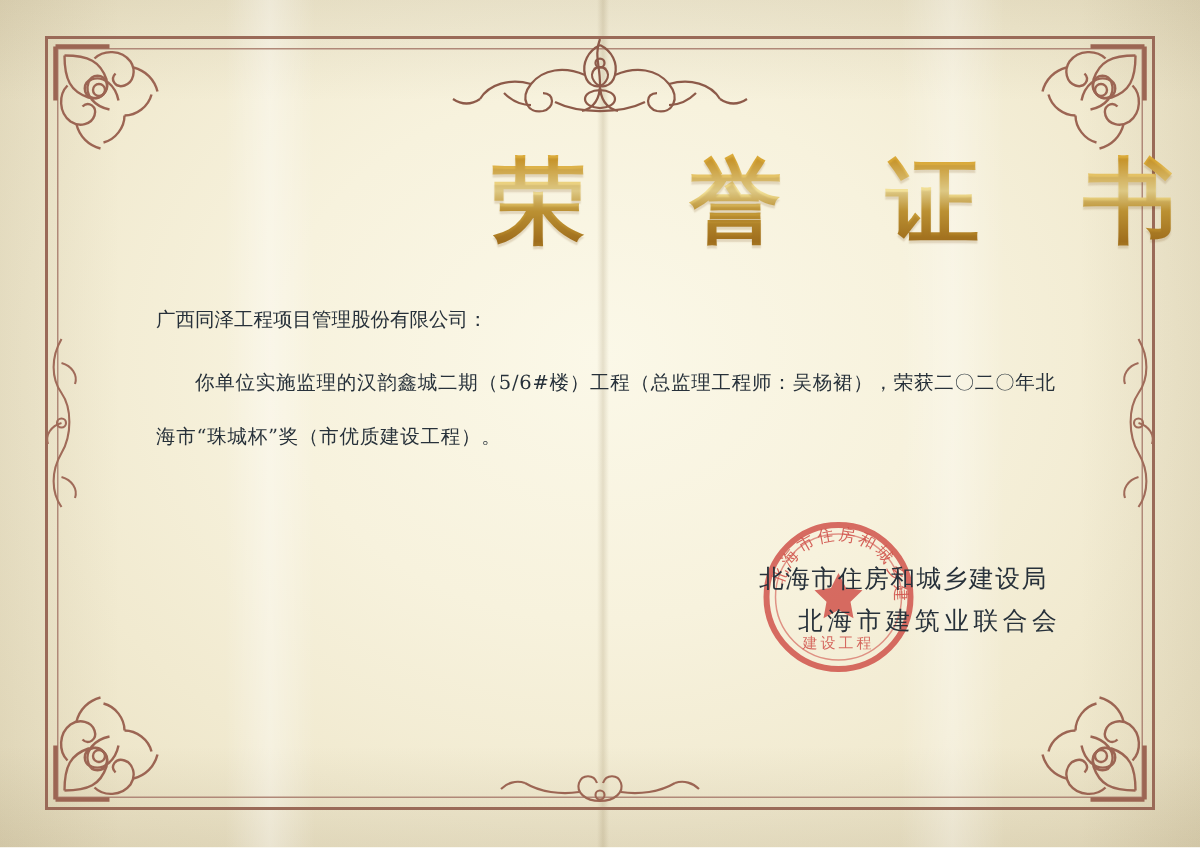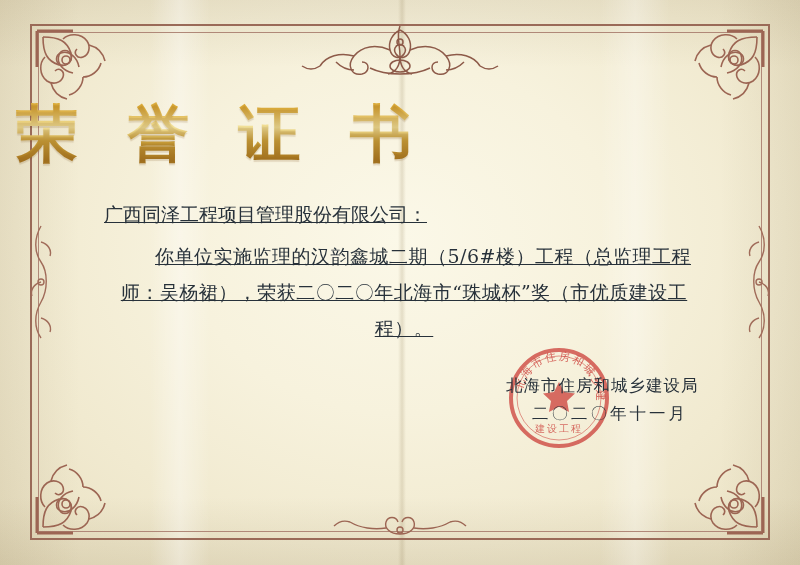--- a/index.html
+++ b/index.html
@@ -100,52 +100,50 @@
     width: 140px; height: 32px;
     color: #9c6553;
   }
   .bottom-ornament svg { display:block; width:140px; height:32px; }
 
   
   .title {
     position: absolute;
     left: 0; right: 0;
     top: 92px;
-    text-align: left;
-    font-family: Liberation Sans, sans-serif;
+    text-align: right;
+    font-family: Liberation Mono, monospace;
     font-size: 62px;
     font-weight: bold;
     letter-spacing: 16px;
     text-indent: 16px;
     background: linear-gradient(to bottom, #e8c25a 0%, #d8a634 18%, #f3e39c 42%, #caa03a 58%, #a8761f 82%, #c9a243 100%);
     -webkit-background-clip: text;
     background-clip: text;
     color: transparent;
     -webkit-text-fill-color: transparent;
     text-shadow: 0 2px 1px rgba(120,80,20,0.18);
   }
 
   
   .body-text {
     position: absolute;
     left: 104px;
     top: 196px;
     width: 600px;
     font-family: "DejaVu Serif", serif;
     color: #27313a;
-    font-size: 19px;
+    font-size: 13px;
     line-height: 36px;
-    text-decoration: underline;
   }
   .salutation { margin: 0 0 6px 0; }
   .para {
     margin: 0;
     text-indent: 2em;
     letter-spacing: 0.5px;
-    text-align: center;
   }
   .closing {
     margin: 14px 0 0 0;
     text-indent: 2em;
   }
 
   
   .signature {
     position: absolute;
     left: 506px;
@@ -307,16 +305,16 @@
       <path id="sealArc" d="M 16 54 A 38 38 0 0 1 92 54" fill="none"></path>
       <text font-size="11" fill="#c8302c" opacity="0.9" font-family="DejaVu Serif, serif" letter-spacing="2">
         <textPath href="#sealArc" startOffset="6%">北海市住房和城乡建设局</textPath>
       </text>
       <text x="54" y="88" text-anchor="middle" font-size="10" fill="#c8302c" opacity="0.85" font-family="DejaVu Serif, serif" letter-spacing="2">建设工程</text>
     </svg>
   </div>
 
   <div class="signature">
     <div class="sig-line">北海市住房和城乡建设局</div>
-    <div class="sig-line sig-date">二〇二〇年十一月</div>
+    <div class="sig-line sig-date">北海市建筑业联合会</div>
   </div>
 
 </div>
 
 </body></html>

